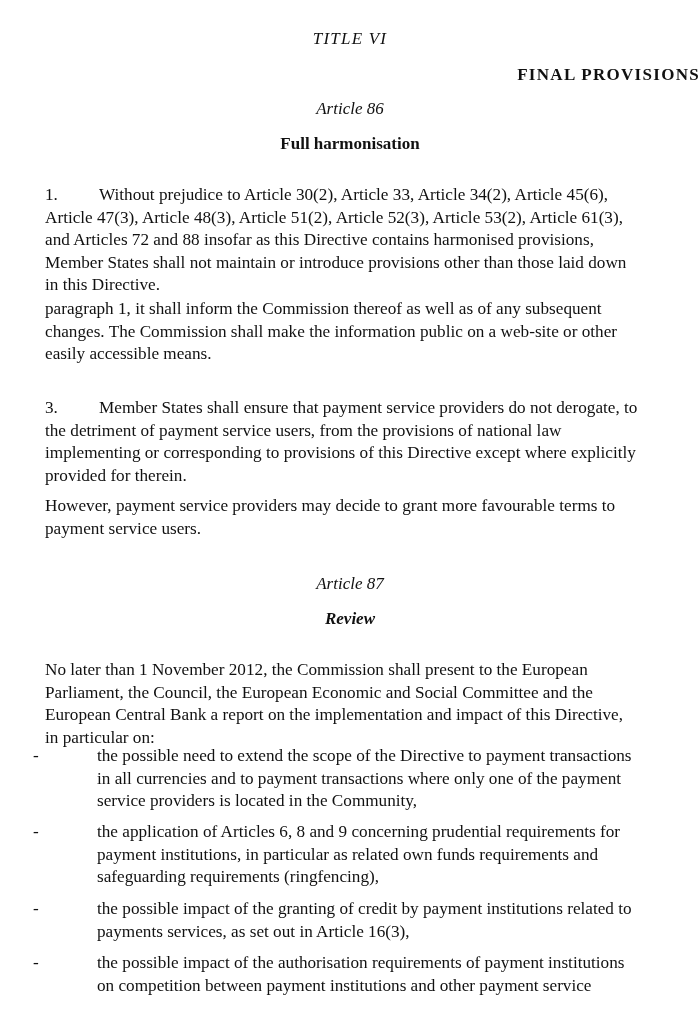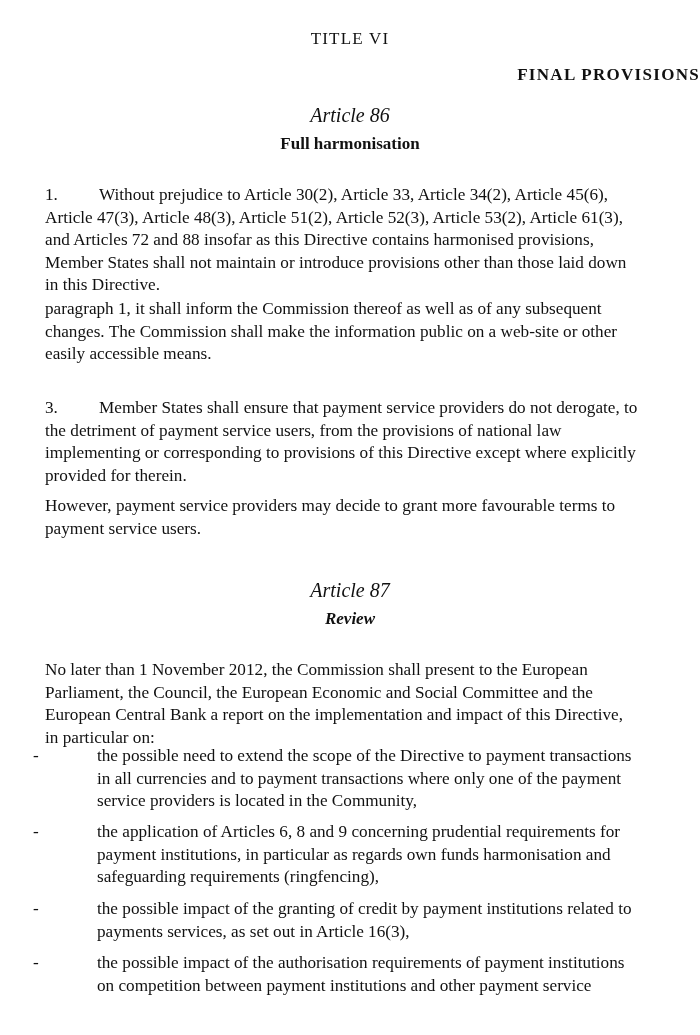--- a/index.html
+++ b/index.html
@@ -5,23 +5,23 @@
   html, body { margin: 0; padding: 0; background: #ffffff; }
   body {
     width: 700px; height: 1035px; overflow: hidden; position: relative;
     font-family: "Liberation Serif", "DejaVu Serif", serif;
     color: #111111;
     font-size: 17.2px;
     line-height: 22.5px;
   }
   .page { position: absolute; left: 33px; top: 0; width: 640px; }
   .center { text-align: center; width: 700px; margin-left: -33px; }
-  .title { position: absolute; top: 28px; font-size: 17px; letter-spacing: 1.2px; }
+  .title { position: absolute; top: 28px; font-size: 17px; letter-spacing: 1.2px; font-style: italic; }
   .part { position: absolute; top: 64px; font-size: 17px; font-weight: bold; letter-spacing: 1.3px; text-align: right; }
-  .art-num { font-style: italic; font-size: 20px; margin-top: 6px; }
+  .art-num { font-style: italic; font-size: 17px; }
   .art-head { font-weight: bold; font-size: 17px; }
   .para { position: absolute; left: 0; width: 640px; margin: 12px; }
   .num { display: inline-block; width: 54px; }
   .bullet { position: absolute; left: 0; width: 640px; }
   .bullet .dash { position: absolute; left: 0; top: 0; width: 20px; }
   .bullet .btext { margin-left: 64px; width: 580px; }
 </style>
 </head>
 <body>
 
@@ -74,21 +74,21 @@
       <div>the possible need to extend the scope of the Directive to payment transactions</div>
       <div>in all currencies and to payment transactions where only one of the payment</div>
       <div>service providers is located in the Community,</div>
     </div>
   </div>
 
   <div class="bullet" style="top:821px;">
     <span class="dash">-</span>
     <div class="btext">
       <div>the application of Articles 6, 8 and 9 concerning prudential requirements for</div>
-      <div>payment institutions, in particular as regards own funds harmonisation and</div>
+      <div>payment institutions, in particular as related own funds requirements and</div>
       <div>safeguarding requirements (ringfencing),</div>
     </div>
   </div>
 
   <div class="bullet" style="top:898px;">
     <span class="dash">-</span>
     <div class="btext">
       <div>the possible impact of the granting of credit by payment institutions related to</div>
       <div>payments services, as set out in Article 16(3),</div>
     </div>

